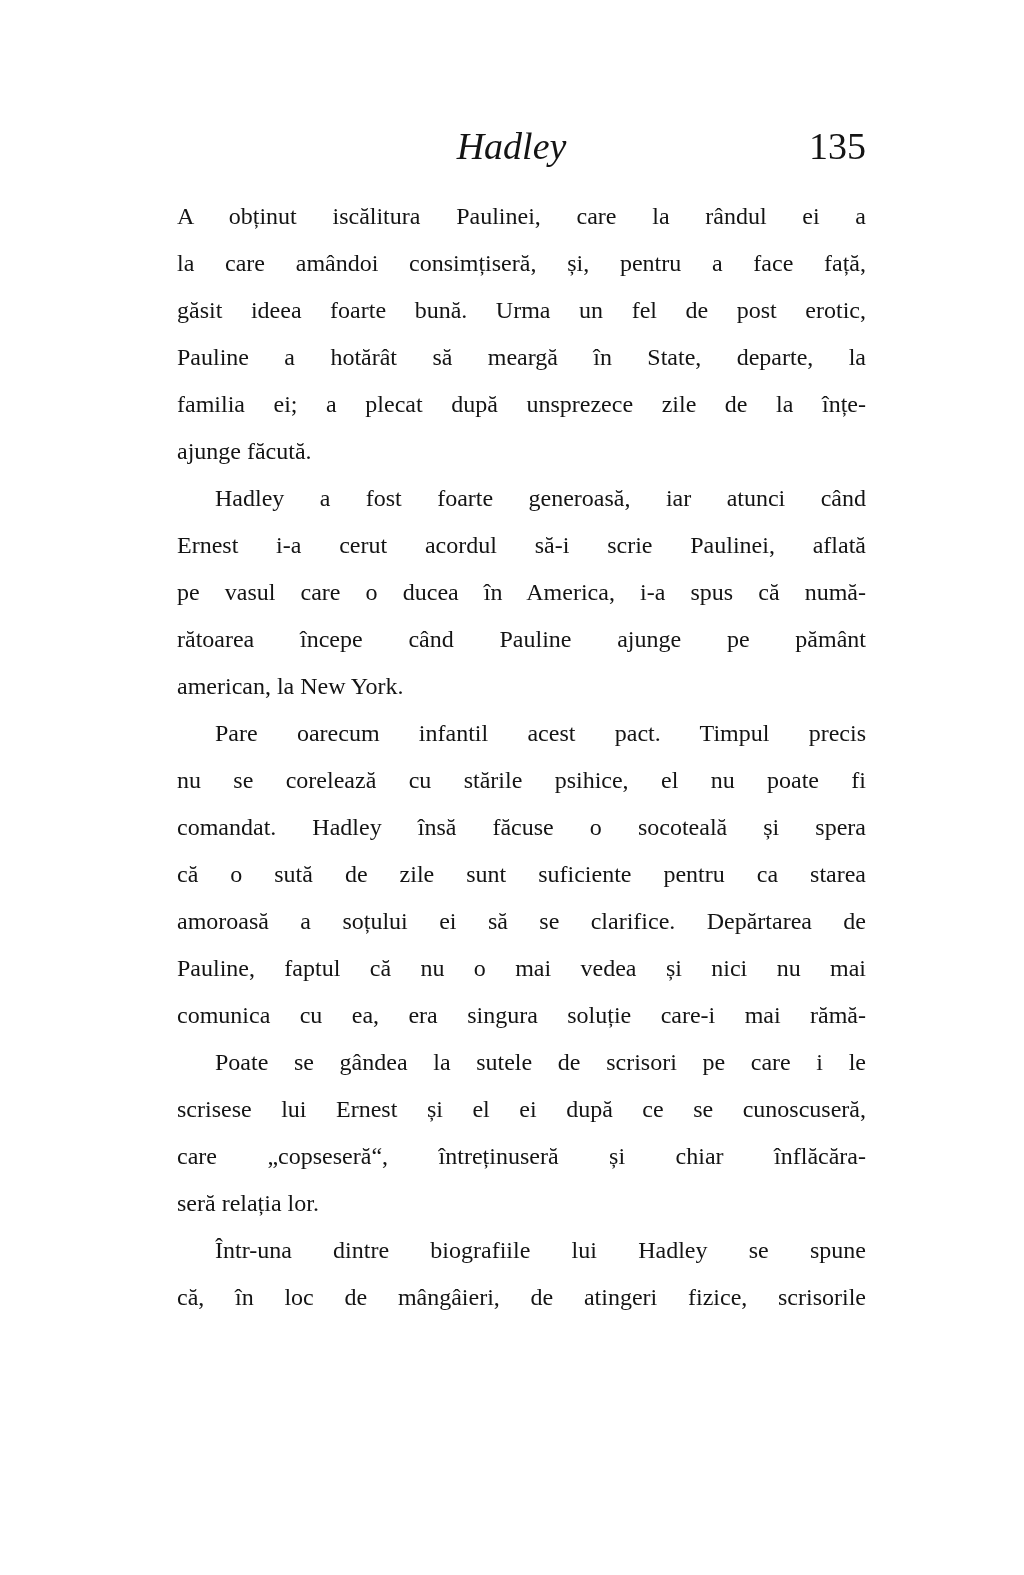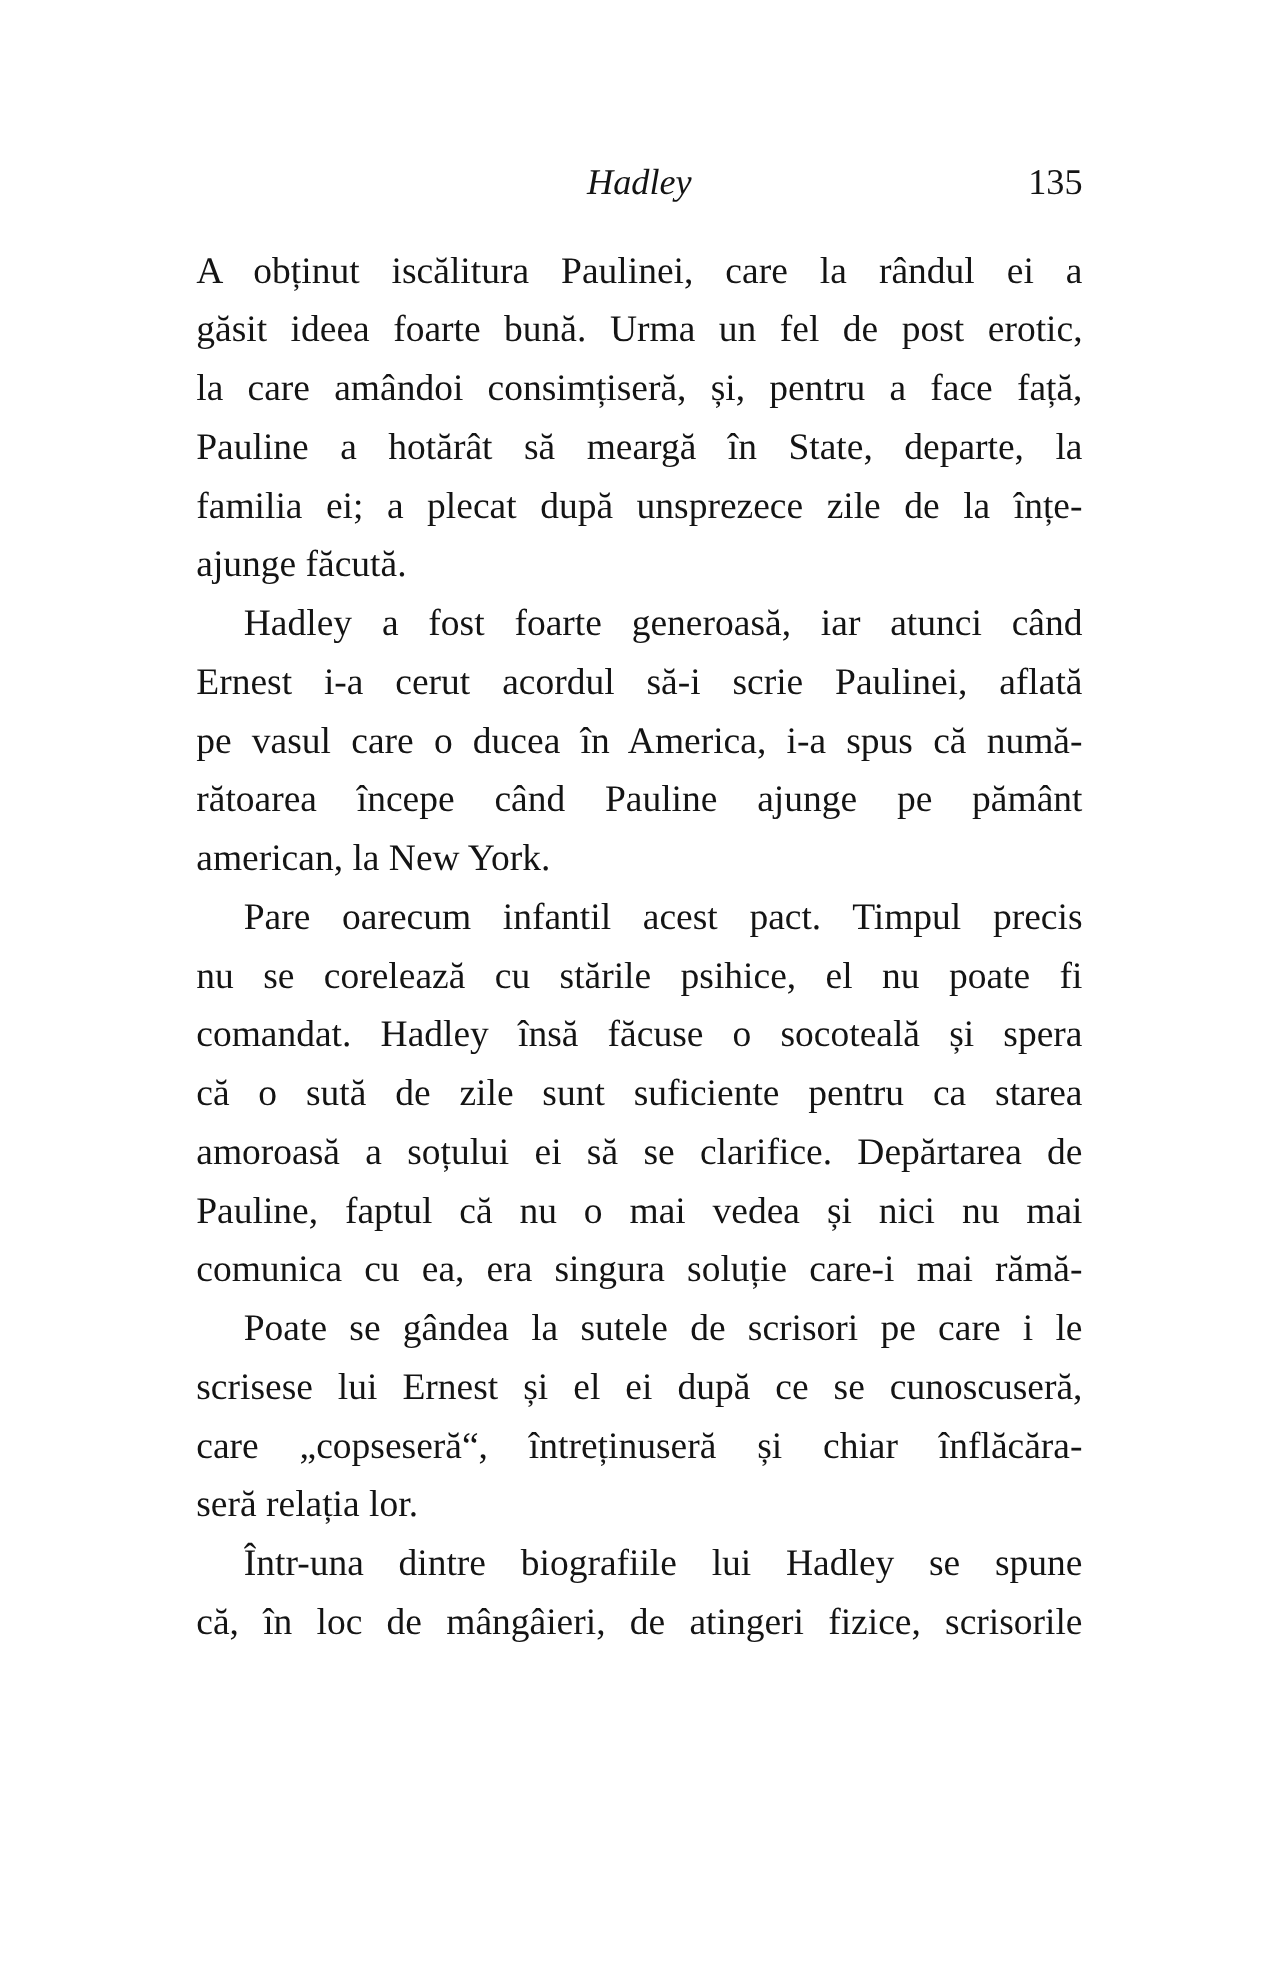--- a/index.html
+++ b/index.html
@@ -15,21 +15,21 @@
     color: #141414;
     font-family: "Liberation Serif", "DejaVu Serif", serif;
     overflow: hidden;
   }
   .running-header {
     position: absolute;
     top: 128px;
     left: 157px;
     width: 709px;
     height: 36px;
-    font-size: 29px;
+    font-size: 38px;
     line-height: 36px;
   }
   .chapter {
     display: block;
     width: 100%;
     text-align: center;
     font-style: italic;
   }
   .pagenum {
     position: absolute;
@@ -43,25 +43,26 @@
     left: 157px;
     width: 709px;
   }
   .para {
     margin: 0;
     padding: 0;
   }
   .line {
     height: 47px;
     line-height: 47px;
-    font-size: 30px;
+    font-size: 24px;
     text-align: justify;
     text-align-last: justify;
     white-space: normal;
     overflow: hidden;
+    margin-left: 20px;
   }
   .line.indent {
     text-indent: 38px;
   }
   .line.end {
     text-align-last: left;
   }
 </style>
 </head>
 <body>
@@ -70,22 +71,22 @@
 
   <div class="running-header">
     <span class="chapter">Hadley</span>
     <span class="pagenum">135</span>
   </div>
 
   <div class="text-block">
 
     <div class="para">
       <div class="line">A obținut iscălitura Paulinei, care la rândul ei a</div>
+      <div class="line">la care amândoi consimțiseră, și, pentru a face față,</div>
       <div class="line">găsit ideea foarte bună. Urma un fel de post erotic,</div>
-      <div class="line">la care amândoi consimțiseră, și, pentru a face față,</div>
       <div class="line">Pauline a hotărât să meargă în State, departe, la</div>
       <div class="line">familia ei; a plecat după unsprezece zile de la înțe-</div>
       <div class="line end">ajunge făcută.</div>
     </div>
 
     <div class="para">
       <div class="line indent">Hadley a fost foarte generoasă, iar atunci când</div>
       <div class="line">Ernest i-a cerut acordul să-i scrie Paulinei, aflată</div>
       <div class="line">pe vasul care o ducea în America, i-a spus că numă-</div>
       <div class="line">rătoarea începe când Pauline ajunge pe pământ</div>

